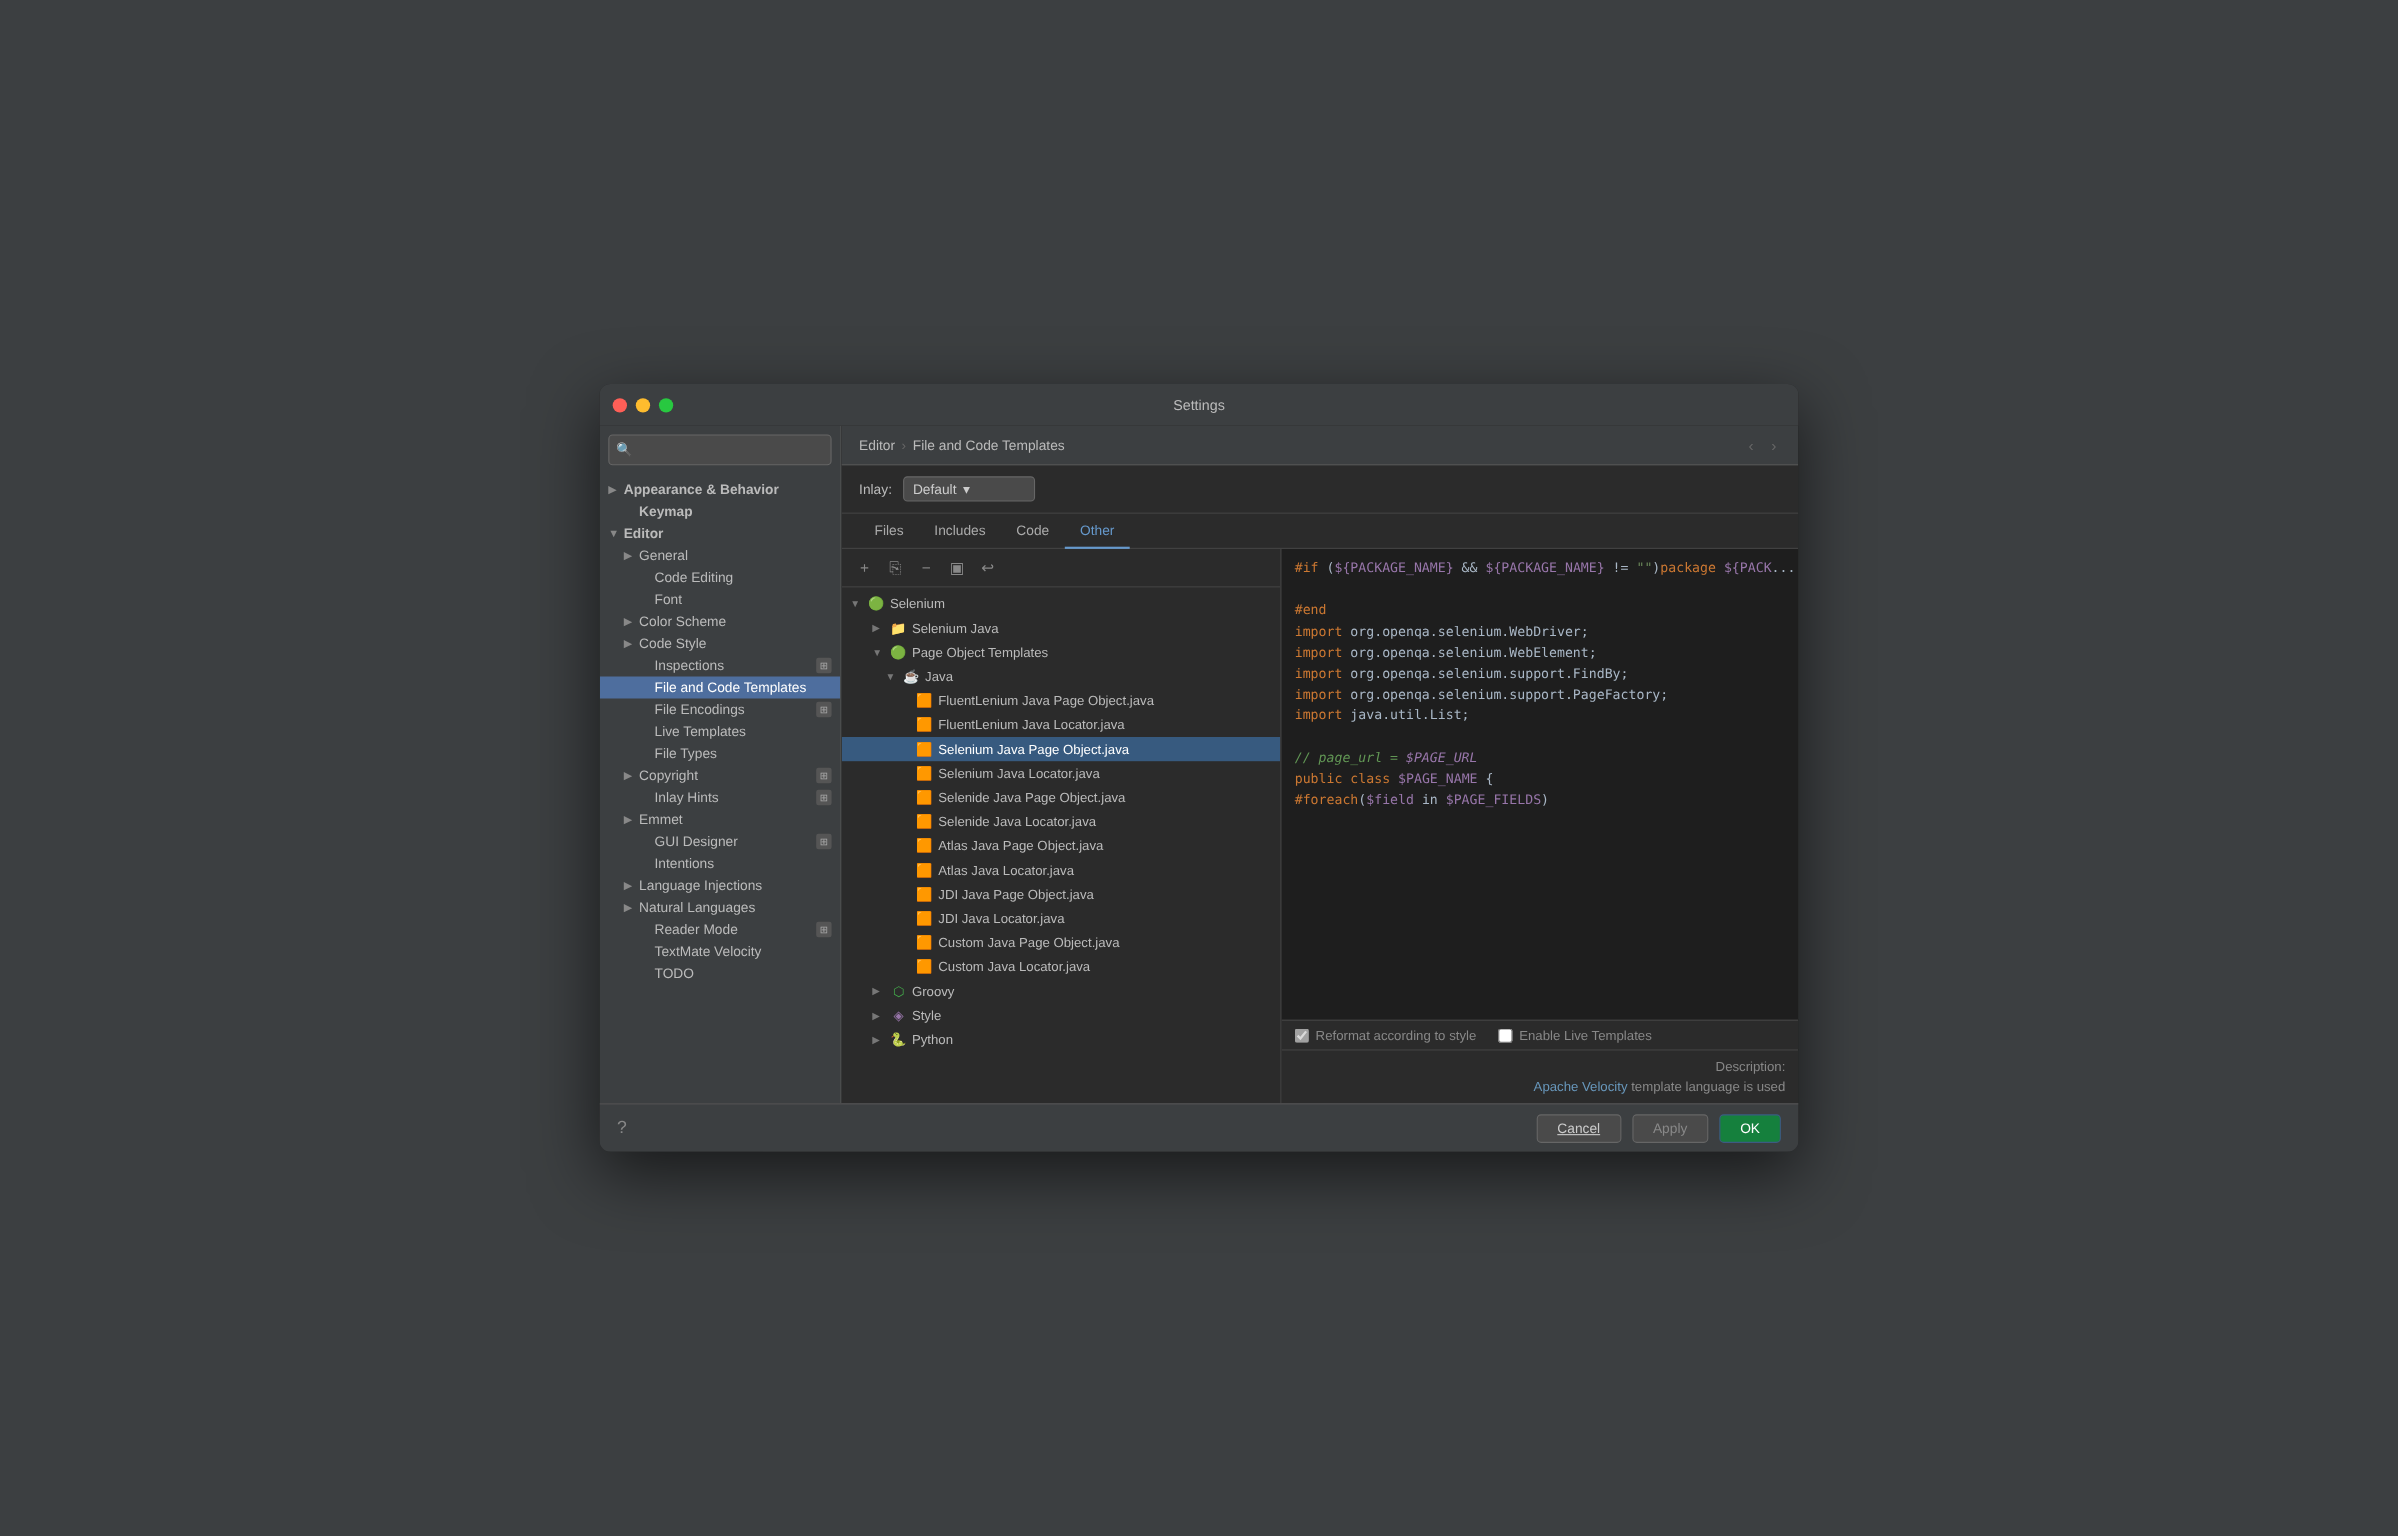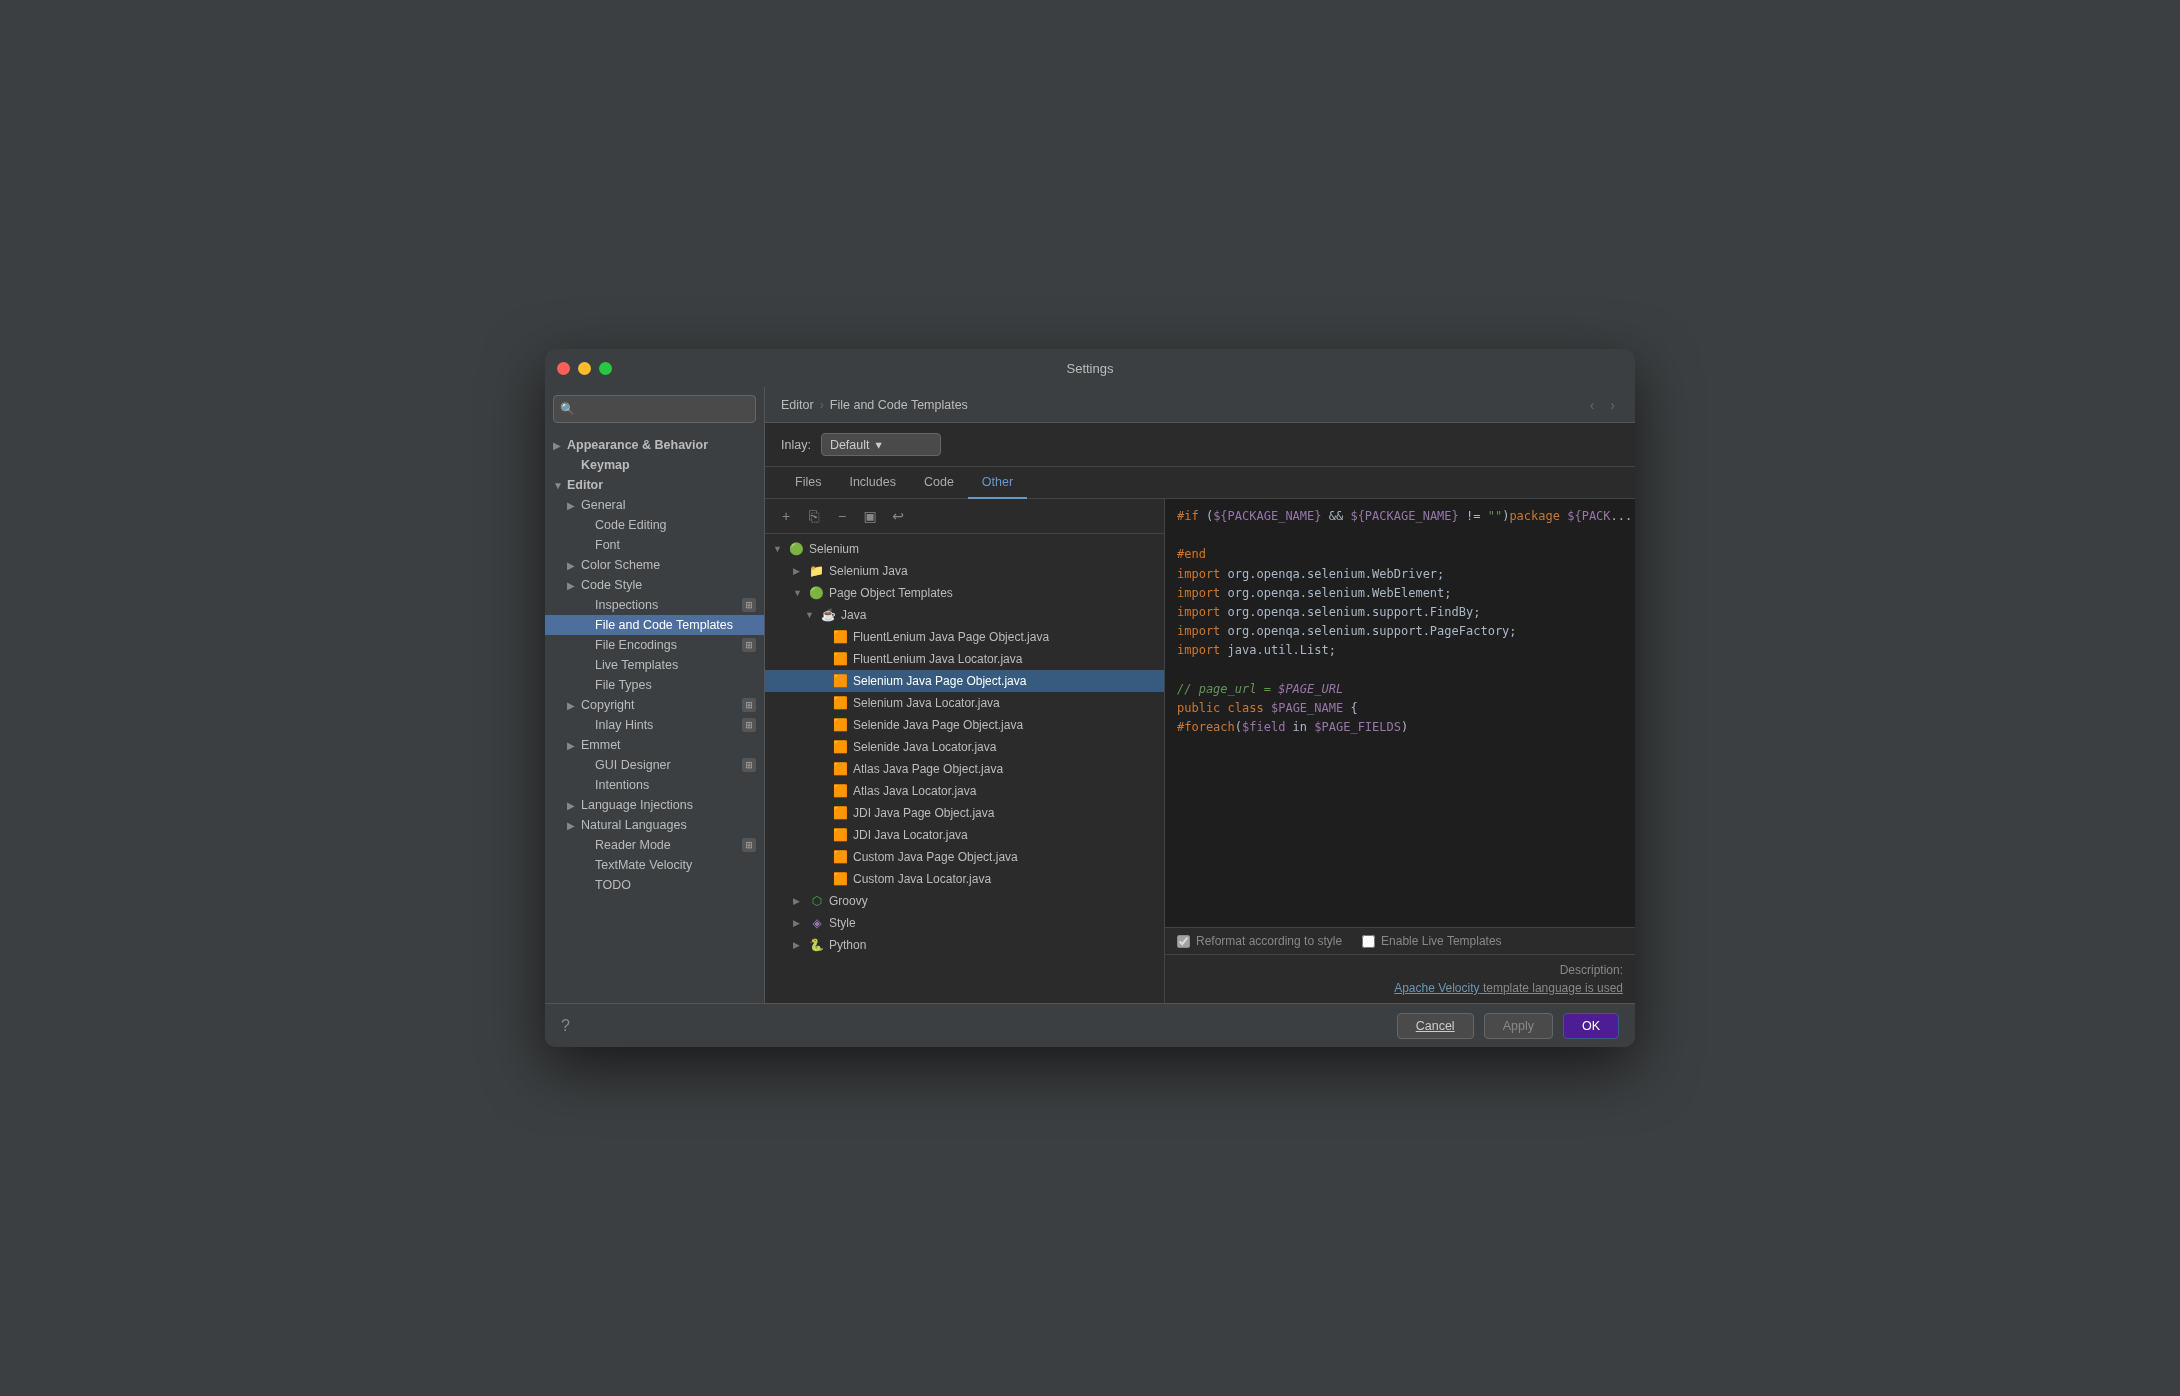--- a/index.html
+++ b/index.html
@@ -289,21 +289,21 @@
     .checkbox-row input[type=checkbox] {
       accent-color: #4e6e9e;
     }
     .description-area {
       border-top: 1px solid #444;
       padding: 8px 12px;
       background: #2b2b2b;
       text-align: right;
     }
     .description-label { color: #888; font-size: 12px; margin-bottom: 4px; }
-    .description-text { font-size: 12px; color: #888; text-decoration: underline; }
+    .description-text { font-size: 12px; color: #888; }
     .description-text .link { color: #6897bb; cursor: pointer; }
     
     .footer {
       height: 44px;
       background: #3c3f41;
       border-top: 1px solid #555;
       display: flex;
       align-items: center;
       justify-content: space-between;
       padding: 0 16px;
@@ -323,21 +323,21 @@
       color: #ccc;
       border: 1px solid #666;
       text-decoration: underline;
     }
     .btn-apply {
       background: #4a4a4a;
       color: #888;
       border: 1px solid #666;
     }
     .btn-ok {
-      background: #4c1d95;
+      background: #15803d;
       color: #fff;
       border: 1px solid #3d5a82;
     }
     ::-webkit-scrollbar { width: 6px; height: 6px; }
     ::-webkit-scrollbar-track { background: #2b2b2b; }
     ::-webkit-scrollbar-thumb { background: #555; border-radius: 3px; }
   </style>
 </head>
 <body>
 

